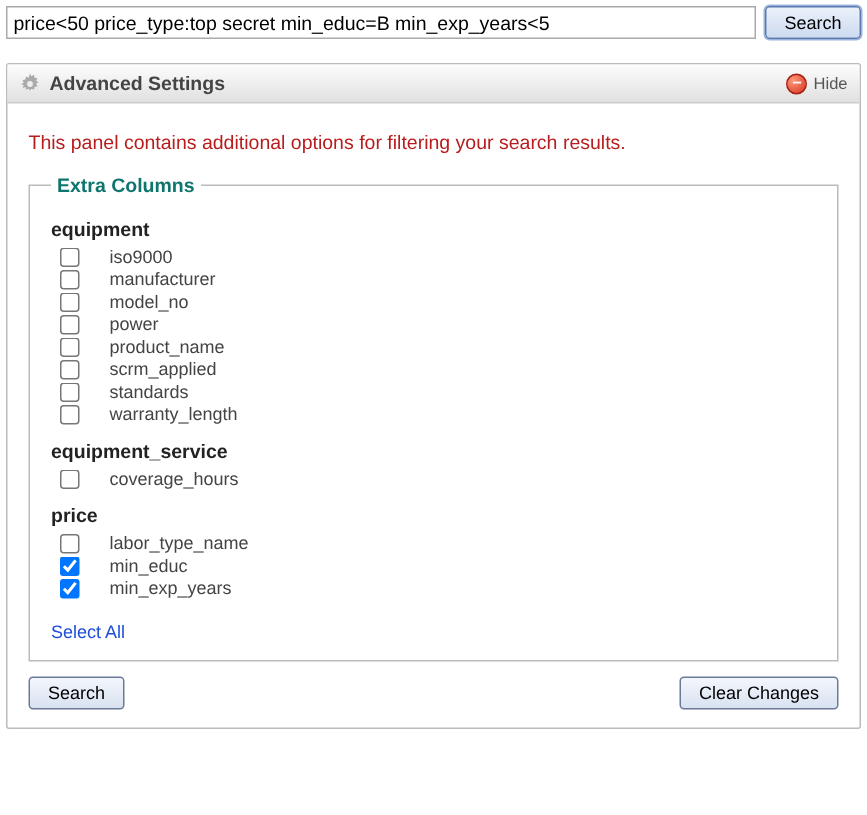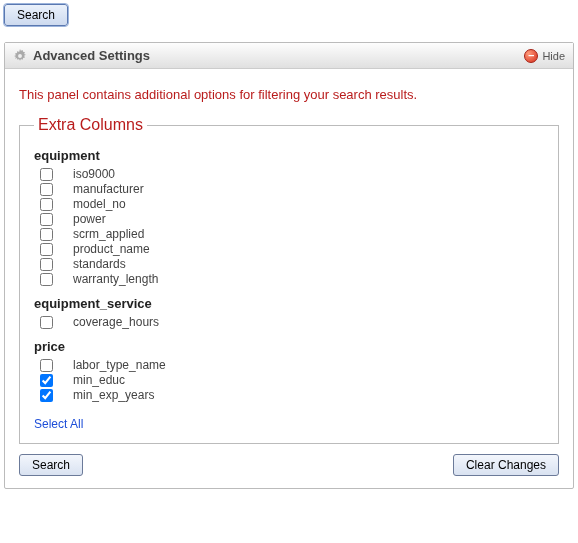--- a/index.html
+++ b/index.html
@@ -94,22 +94,23 @@
     font-size: 13px;
     color: #b91c1c;
   }
   fieldset.extra {
     border: 1px solid #bbb;
     padding: 8px 14px 12px 14px;
     margin: 0;
   }
   fieldset.extra legend {
     padding: 0 4px;
-    font-size: 16px;
-    color: #b91c1c;
+    font-size: 13px;
+    color: #0f766e;
+    font-weight: bold;
   }
   .group-title {
     font-weight: bold;
     font-size: 13px;
     margin-top: 10px;
     margin-bottom: 4px;
     color: #222;
   }
   .group-title:first-of-type { margin-top: 6px; }
   .cb-row {
@@ -134,20 +135,21 @@
   .bottom-buttons {
     margin-top: 10px;
     display: flex;
     justify-content: space-between;
   }
 </style>
 </head>
 <body>
 
 <div class="topbar">
+  <input type="text" class="search-input" value="price&lt;50 price_type:top secret min_educ=B min_exp_years&lt;5" style="">
   <button class="btn btn-top">Search</button>
 </div>
 
 <div class="panel">
   <div class="panel-header">
     <span class="gear-icon">
       <svg viewBox="0 0 16 16" width="14" height="14">
           <g fill="#888">
             <circle cx="8" cy="8" r="3" fill="#fff" stroke="#888" stroke-width="1.5"></circle>
             <path d="M8 0l1 2 2-1 .5 2.2 2.2.5-1 2 2 1-2 1 1 2-2.2.5-.5 2.2-2-1-1 2-1-2-2 1-.5-2.2L2.3 11l1-2-2-1 2-1-1-2 2.2-.5L5 2.3l2 1z" fill="#aaa"></path>
@@ -180,25 +182,25 @@
           <label class="cb-row">
             <input type="checkbox" style="">
             <span>model_no</span>
           </label>
           <label class="cb-row">
             <input type="checkbox" style="">
             <span>power</span>
           </label>
           <label class="cb-row">
             <input type="checkbox" style="">
+            <span>product_name</span>
+          </label>
+          <label class="cb-row">
+            <input type="checkbox" style="">
             <span>scrm_applied</span>
-          </label>
-          <label class="cb-row">
-            <input type="checkbox" style="">
-            <span>product_name</span>
           </label>
           <label class="cb-row">
             <input type="checkbox" style="">
             <span>standards</span>
           </label>
           <label class="cb-row">
             <input type="checkbox" style="">
             <span>warranty_length</span>
           </label>
         </div>

